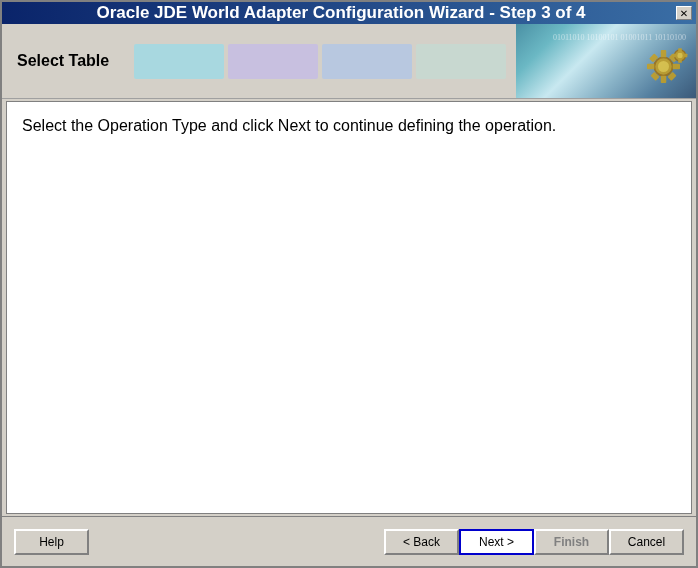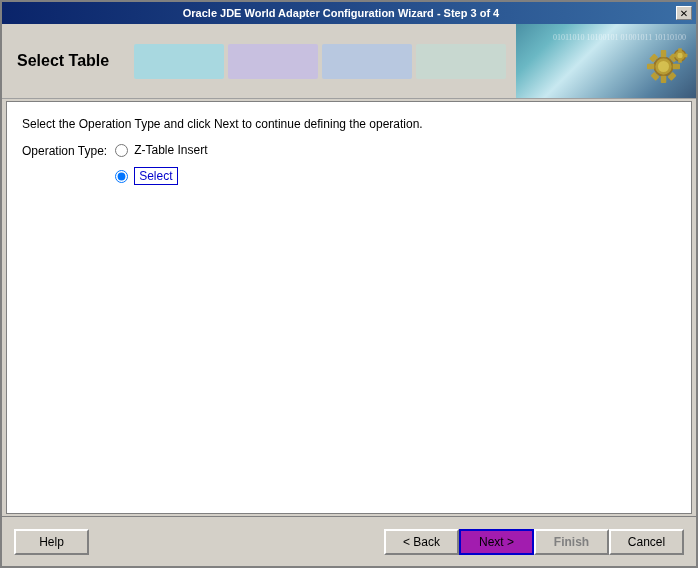--- a/index.html
+++ b/index.html
@@ -27,21 +27,21 @@
       background: linear-gradient(to right, #0a246a, #3a6ea5);
       display: flex;
       align-items: center;
       justify-content: space-between;
       padding: 0 4px;
       flex-shrink: 0;
     }
 
     .title-bar-text {
       color: white;
-      font-size: 11px;
+      font-size: 17px;
       font-weight: bold;
       flex: 1;
       text-align: center;
     }
 
     .title-bar-close {
       width: 16px;
       height: 14px;
       background: #d4d0c8;
       border: 1px solid #808080;
@@ -123,23 +123,23 @@
     .content-area {
       flex: 1;
       background: #ffffff;
       border: 1px solid #808080;
       margin: 2px 4px;
       padding: 15px;
       overflow: auto;
     }
 
     .instruction-text {
-      font-size: 12px;
+      font-size: 16px;
       color: #000;
-      margin-bottom: 12px;
+      margin-bottom: 19px;
     }
 
     .operation-type-row {
       display: flex;
       align-items: flex-start;
       margin-bottom: 15px;
     }
 
     .operation-type-label {
       font-size: 12px;
@@ -215,21 +215,21 @@
       font-size: 12px;
       cursor: pointer;
       display: flex;
       align-items: center;
       justify-content: center;
       padding: 0 8px;
     }
 
     .btn-next {
       border: 2px solid #0000cc;
-      background: #a21caf;
+      background: #ffffff;
       text-align: center;
     }
 
     .btn-disabled {
       color: #808080;
       font-weight: bold;
     }
   </style>
 </head>
 <body>
@@ -277,35 +277,20 @@
           <rect x="40" y="16" width="5" height="4" rx="0.5" fill="#c8a020"></rect>
           <rect x="51" y="16" width="5" height="4" rx="0.5" fill="#c8a020"></rect>
         </g>
       </svg>
     </div>
   </div>
 
   <div class="content-area">
     <p class="instruction-text">Select the Operation Type and click Next to continue defining the operation.</p>
 
-    <div class="operation-type-row">
-      <span class="operation-type-label">Operation Type:</span>
-      <div class="radio-options">
-
-        <label class="radio-option">
-          <input type="radio" name="operation_type" style="">
-          <span class="radio-label">Z-Table Insert</span>
-        </label>
-
-        <label class="radio-option">
-          <input type="radio" name="operation_type" checked="" style="">
-          <span class="selected-box">Select</span>
-        </label>
-      </div>
-    </div>
   </div>
 
   <div class="footer">
     <div class="footer-left">
       <button class="btn">Help</button>
     </div>
     <div class="footer-right">
       <button class="btn">&lt; Back</button>
       <button class="btn btn-next">Next &gt;</button>
       <button class="btn btn-disabled" disabled="">Finish</button>

